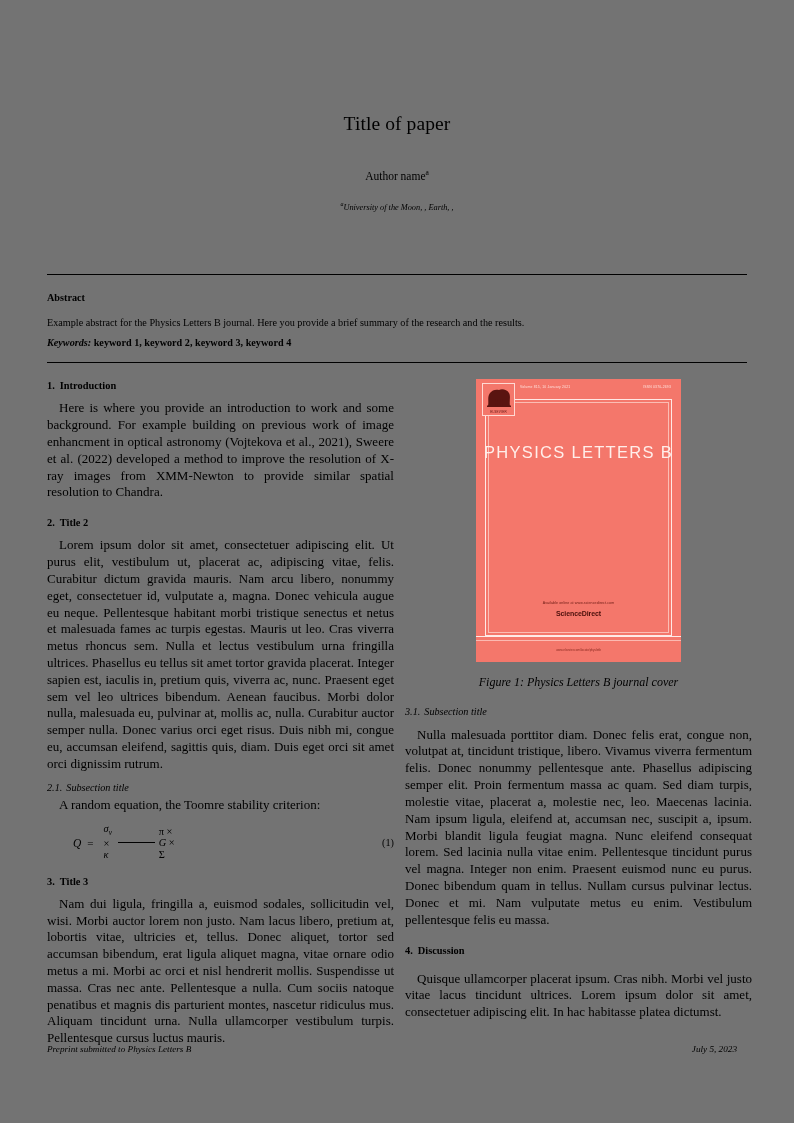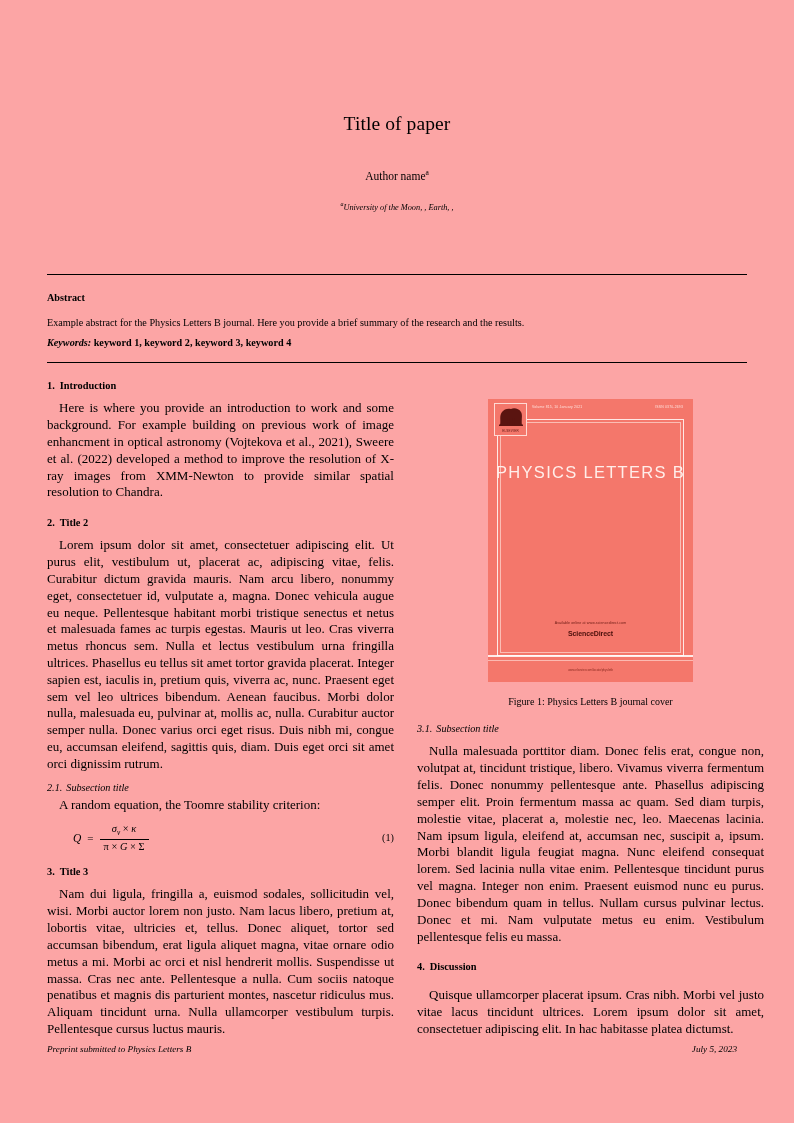--- a/index.html
+++ b/index.html
@@ -8,21 +8,21 @@
     background: #ffffff;
   }
   body {
     font-family: "Liberation Serif", "DejaVu Serif", serif;
     color: #000000;
   }
   .page {
     position: relative;
     width: 794px;
     height: 1123px;
-    background: #fca5a5;
+    background: #737373;
     box-sizing: border-box;
     padding: 0;
     overflow: hidden;
   }
 
   
   .titleblock {
     text-align: center;
     padding-top: 112px;
   }
@@ -82,22 +82,22 @@
   }
   .keywords .kw-label {
     font-style: italic;
   }
 
   
   .columns {
     margin: 0 47px;
     margin-top: 16px;
     display: flex;
-    gap: 23px;
-    align-items: flex-end;
+    gap: 11px;
+    align-items: flex-start;
   }
   .col {
     width: 347px;
     flex: 0 0 347px;
   }
   h2.sec {
     font-size: 10.4px;
     font-weight: bold;
     margin: 0 0 8px 0;
     line-height: 1.25;
@@ -139,21 +139,21 @@
     padding-left: 26px;
   }
   .eq-lhs {
     font-style: italic;
     font-size: 11.5px;
     margin-right: 6px;
   }
   .eq-eq { margin-right: 6px; font-size: 11px; }
   .frac {
     display: inline-flex;
-    flex-direction: column;
+    flex-direction: row;
     align-items: center;
     vertical-align: middle;
     line-height: 1.08;
   }
   .frac .numer {
     padding: 0 4px 1px 4px;
     font-size: 10.4px;
   }
   .frac .bar {
     width: 100%;
@@ -309,24 +309,25 @@
   }
   .cover-stripe-b {
     position: absolute;
     left: 0; right: 0;
     bottom: 21px;
     height: 1px;
     background: #ffd5ce;
     opacity: 0.7;
   }
   .fig-caption {
-    font-size: 10px;
+    font-size: 12px;
     margin-top: 13px;
     text-align: center;
     line-height: 1.3;
+    font-style: italic;
   }
 
   
   .footer {
     position: absolute;
     left: 47px;
     right: 57px;
     bottom: 69px;
     display: flex;
     justify-content: space-between;

